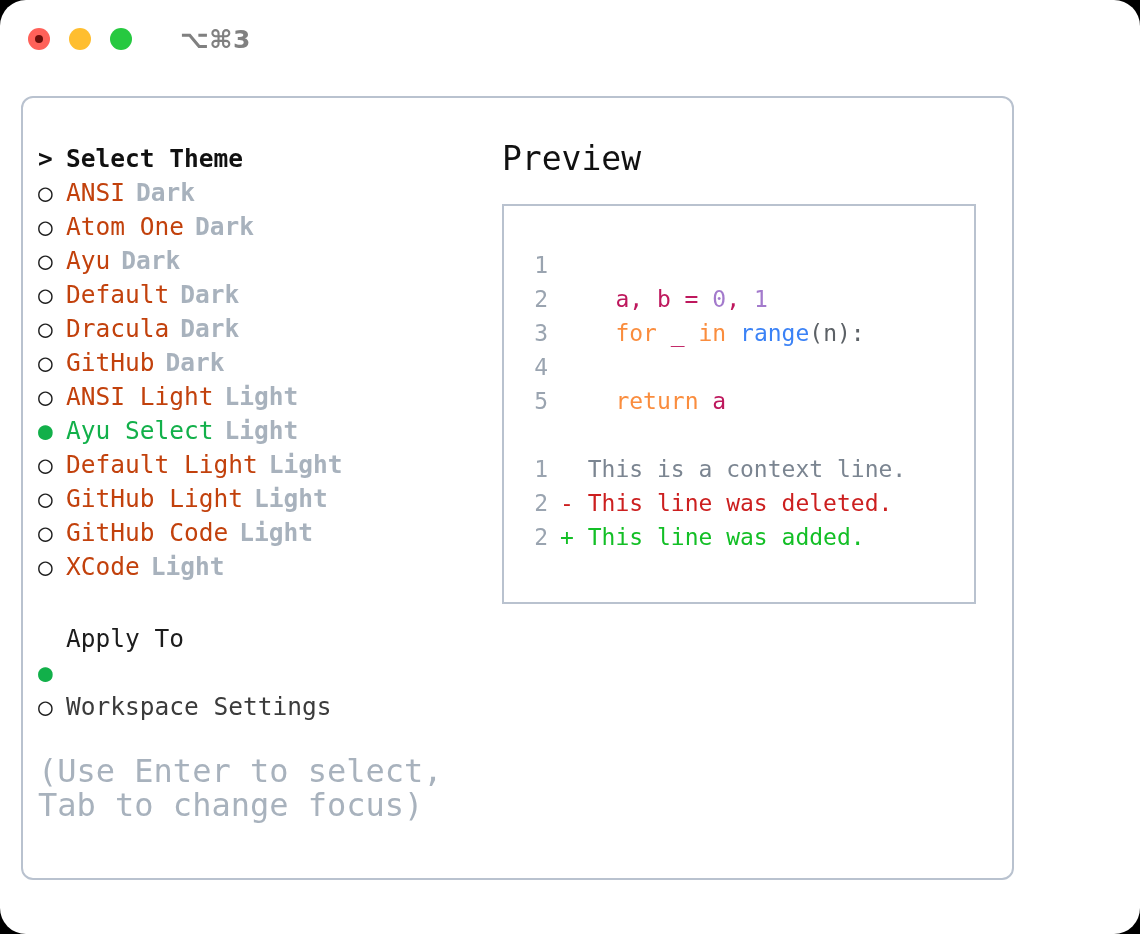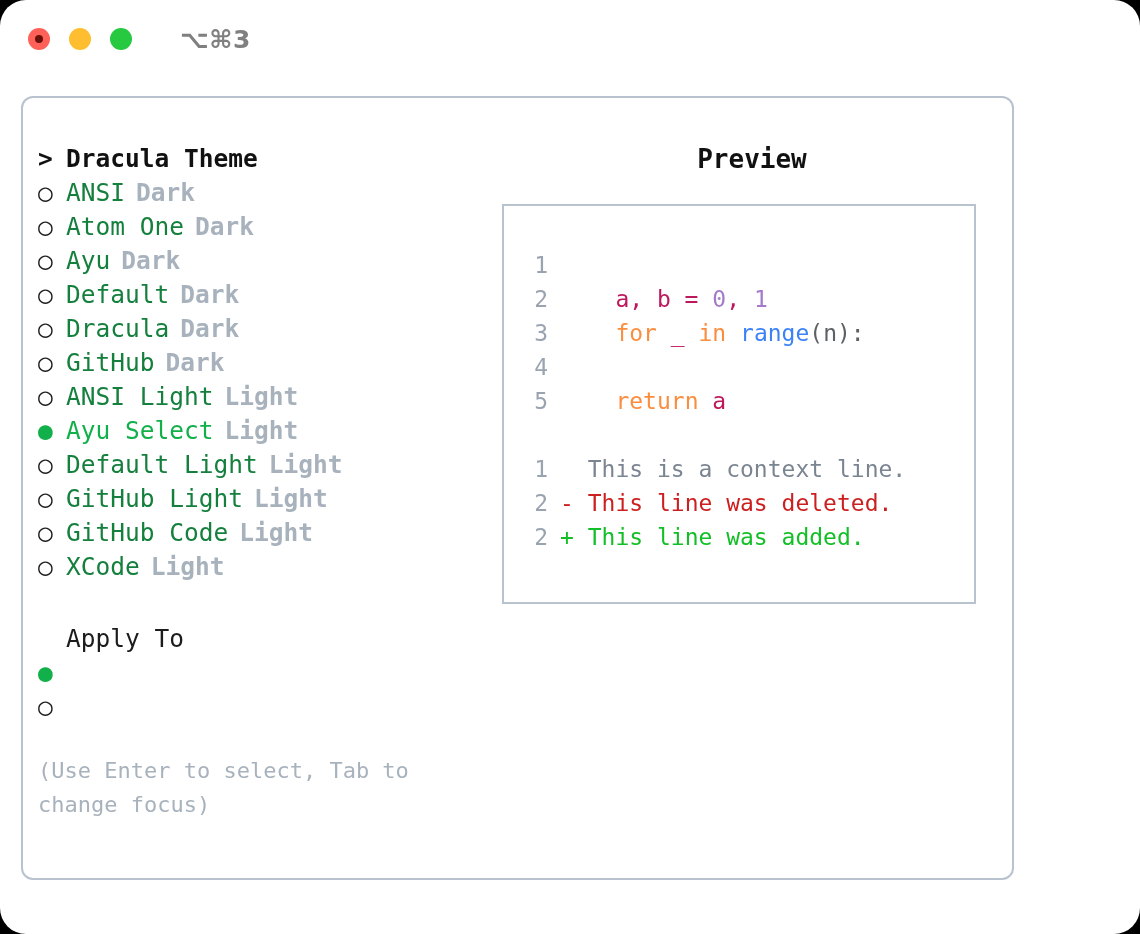--- a/index.html
+++ b/index.html
@@ -117,58 +117,57 @@
   }
   .prefix-sel { color: #12b04a; }
   .prefix.blank { color: transparent; }
 
   .section-head {
     font-weight: 700;
     color: #111111;
   }
   .section-head .prefix { color: #111111; font-weight: 700; }
 
-  .theme-name { color: #15803d; text-align: center; }
+  .theme-name { color: #c2410c; text-align: center; }
   .theme-name-sel { color: #12b04a; }
   .theme-kind {
     color: #a8b2bd;
     margin-left: 11px;
     font-weight: bold;
   }
 
   .applyto-head {
     font-weight: 400;
     color: #1c1c1c;
   }
   .opt-name { color: #3b3b3b; }
   .opt-name-sel { color: #12b04a; }
 
   .spacer-lg { height: 38px; }
 
   .hint {
     margin-top: 30px;
-    font-size: 22px;
+    font-size: 32px;
     line-height: 34px;
     color: #a8b2bd;
     width: 420px;
   }
 
   
   .right-col {
     position: absolute;
     left: 479px;
     top: 44px;
     width: 500px;
   }
   .preview-title {
-    font-size: 26px;
-    font-weight: 700;
+    font-size: 33px;
+    font-weight: 400;
     color: #111111;
     line-height: 34px;
-    text-align: center;
   }
   .preview-box {
     margin-top: 28px;
     width: 474px;
     height: 400px;
     box-sizing: border-box;
     border: 2px solid #b9c2cf;
     background: #ffffff;
     padding: 42px 0 0 14px;
   }
@@ -216,21 +215,21 @@
     </div>
     <div class="title-shortcut">⌥⌘3</div>
   </div>
 
   <div class="panel">
     <div class="panel-inner">
 
       <div class="left-col">
 
         <div class="row section-head">
-          <span class="prefix">&gt;</span><span>Dracula Theme</span>
+          <span class="prefix">&gt;</span><span>Select Theme</span>
         </div>
 
         <div id="theme-list">
             <div class="row"><span class="prefix">○</span><span class="theme-name">ANSI</span><span class="theme-kind">Dark</span></div>
             <div class="row"><span class="prefix">○</span><span class="theme-name">Atom One</span><span class="theme-kind">Dark</span></div>
             <div class="row"><span class="prefix">○</span><span class="theme-name">Ayu</span><span class="theme-kind">Dark</span></div>
             <div class="row"><span class="prefix">○</span><span class="theme-name">Default</span><span class="theme-kind">Dark</span></div>
             <div class="row"><span class="prefix">○</span><span class="theme-name">Dracula</span><span class="theme-kind">Dark</span></div>
             <div class="row"><span class="prefix">○</span><span class="theme-name">GitHub</span><span class="theme-kind">Dark</span></div>
             <div class="row"><span class="prefix">○</span><span class="theme-name">ANSI Light</span><span class="theme-kind">Light</span></div>
@@ -242,21 +241,21 @@
           </div>
 
         <div class="spacer-lg"></div>
 
         <div class="row applyto-head">
           <span class="prefix blank">&nbsp;</span><span>Apply To</span>
         </div>
 
         <div id="apply-list">
             <div class="row"><span class="prefix prefix-sel">●</span></div>
-            <div class="row"><span class="prefix">○</span></div>
+            <div class="row"><span class="prefix">○</span><span class="opt-name">Workspace Settings</span></div>
           </div>
 
         <div class="hint">(Use Enter to select, Tab to change focus)</div>
       </div>
 
       <div class="right-col">
         <div class="preview-title">Preview</div>
 
         <div class="preview-box">
           <div id="code-block">

